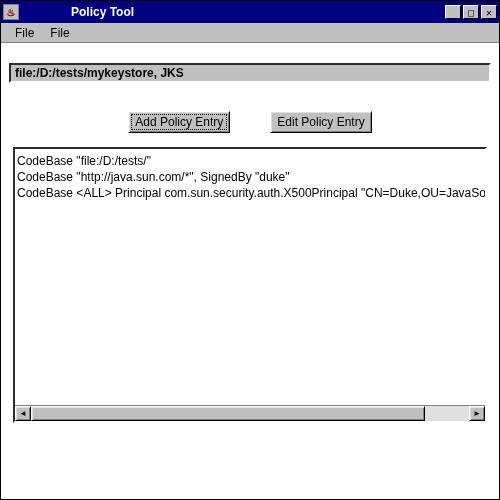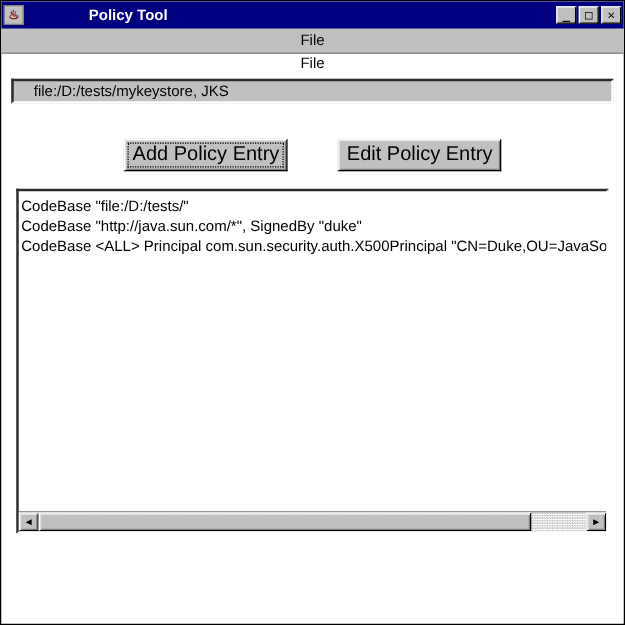--- a/index.html
+++ b/index.html
@@ -55,21 +55,20 @@
     font-family: monospace;
     cursor: pointer;
   }
   .menubar {
     background: #c0c0c0;
     height: 20px;
     display: flex;
     align-items: center;
     padding: 0 6px;
     border-bottom: 1px solid #808080;
-    flex-direction: column;
   }
   .menubar .menu-item {
     padding: 2px 8px;
     cursor: pointer;
   }
   .content {
     padding: 10px 8px 0 8px;
   }
   .form-row {
     display: flex;
@@ -81,40 +80,41 @@
   }
   .text-field {
     flex: 1;
     height: 20px;
     background: #c0c0c0;
     border: 2px inset #fff;
     border-top-color: #808080;
     border-left-color: #808080;
     border-right-color: #fff;
     border-bottom-color: #fff;
-    padding: 2px 16px;
+    padding: 2px 4px;
     font-size: 12px;
     font-family: inherit;
     color: #000;
+    font-weight: bold;
   }
   .button-row {
     display: flex;
     justify-content: center;
     gap: 40px;
     margin: 28px 0 14px 0;
   }
   .btn {
     background: #c0c0c0;
     border-top: 1px solid #fff;
     border-left: 1px solid #fff;
     border-right: 1px solid #000;
     border-bottom: 1px solid #000;
     box-shadow: inset 1px 1px 0 #dfdfdf, inset -1px -1px 0 #808080;
     padding: 3px 6px;
-    font-size: 16px;
+    font-size: 12px;
     font-family: inherit;
     cursor: pointer;
   }
   .btn.focused {
     outline: 1px dotted #000;
     outline-offset: -4px;
   }
   .listbox-wrap {
     margin: 0 4px;
   }

